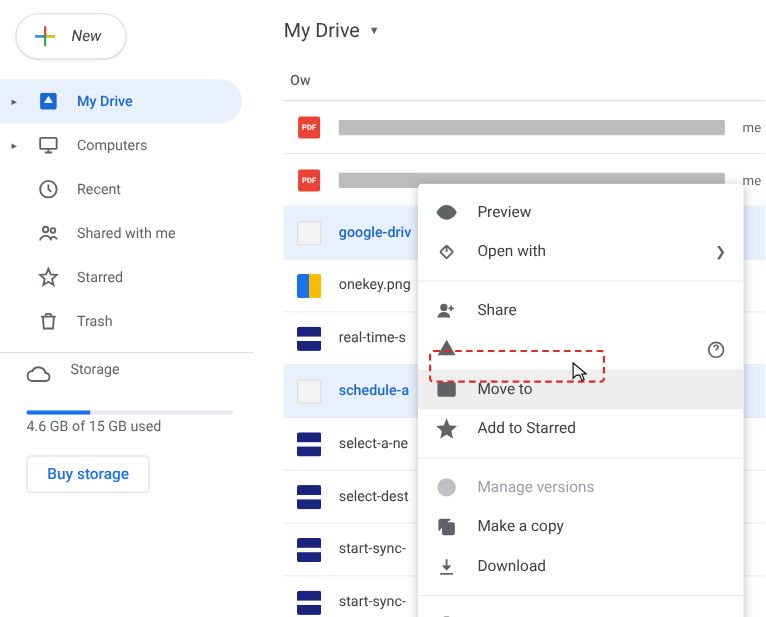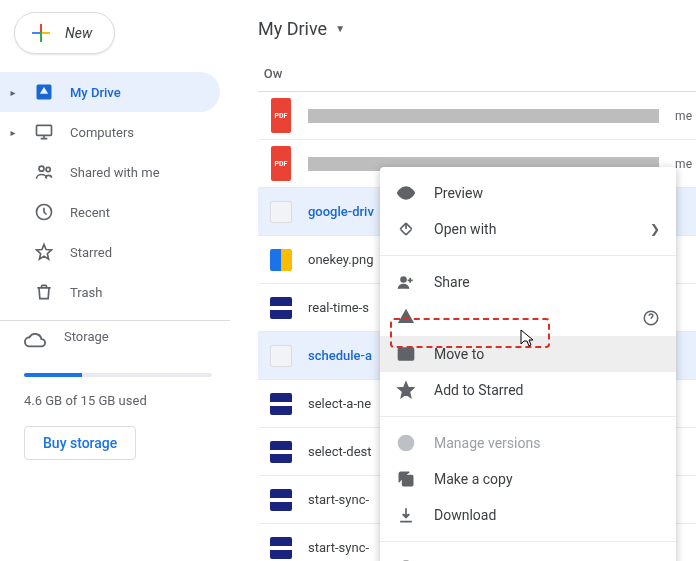--- a/index.html
+++ b/index.html
@@ -16,42 +16,42 @@
   .nav-item .icon { width: 24px; height: 24px; display: flex; align-items: center; justify-content: center; }
   .nav-item.active { background: #e8f0fe; color: #1967d2; font-weight: 500; }
   .nav-item.active .icon svg { fill: #1967d2; }
   
   .divider { border-top: 1px solid #dadce0; margin: 8px 0 8px 0; }
   
   .storage-sec { padding: 0 18px 0 24px; }
   .storage-row { display: flex; gap: 18px; height: 40px; cursor: pointer; }
   .storage-bar { height: 4px; background: #e8eaed; border-radius: 2px; margin-top: 4px; overflow: hidden; }
   .storage-bar-fill { height: 100%; background: #1a73e8; width: 31%; }
-  .storage-txt { margin-top: 16px; font-size: 13px; color: #5f6368; }
+  .storage-txt { margin-top: 4px; font-size: 13px; color: #5f6368; }
   .buy-btn { margin-top: 18px; display: inline-block; padding: 8px 18px; border: 1px solid #dadce0; border-radius: 4px; color: #1a73e8; font-size: 14px; font-weight: 500; cursor: pointer; }
   
   .main { position: absolute; left: 258px; top: 0; right: 0; height: 100%; }
   .crumb { display: flex; align-items: center; height: 56px; gap: 8px; }
   .crumb-title { font-size: 18px; color: #3c4043; }
   .crumb-caret { color: #5f6368; font-size: 10px; }
   
   .cols { display: flex; height: 36px; align-items: center; border-bottom: 1px solid #dadce0; font-size: 13px; color: #5f6368; font-weight: 500; }
   .col-name { flex: 1; display: flex; align-items: center; gap: 8px; }
   .col-owner { width: 30px; text-align: center; }
   
   .files { }
   .file-row { display: flex; align-items: center; height: 48px; border-bottom: 1px solid #e8eaed; gap: 16px; padding-left: 12px; cursor: pointer; }
   .file-row.sel { background: #e8f0fe; }
   .file-row.sel .file-name { color: #1967d2; font-weight: 500; }
   .file-icon { width: 22px; height: 22px; flex-shrink: 0; display: flex; align-items: center; justify-content: center; }
   .file-name { color: #3c4043; font-size: 13px; white-space: nowrap; overflow: hidden; }
   .file-name.redact { background: #bdbdbd; height: 14px; flex: 1; max-width: 360px; border-radius: 1px; }
   .file-owner { margin-left: auto; font-size: 12px; color: #5f6368; padding-right: 4px; }
   
-  .pdf-badge { width: 20px; height: 35px; background: #ea4335; color: #fff; font-size: 7px; font-weight: bold; display: flex; align-items: center; justify-content: center; border-radius: 2px; }
+  .pdf-badge { width: 20px; height: 20px; background: #ea4335; color: #fff; font-size: 7px; font-weight: bold; display: flex; align-items: center; justify-content: center; border-radius: 2px; }
   .img-thumb { width: 22px; height: 22px; background: #1a237e; border-radius: 2px; background-image: linear-gradient(#fff 0 0); background-size: 100% 4px; background-position: center; background-repeat: no-repeat; }
   .img-thumb.mix { background: linear-gradient(90deg,#1a73e8 50%, #fbbc04 50%); }
   .img-thumb.blank { background: #f1f3f4; border: 1px solid #dadce0; }
   
   .ctxmenu { position: absolute; left: 380px; top: 167px; width: 296px; background: #fff; border-radius: 4px; box-shadow: 0 2px 10px rgba(0,0,0,0.25); padding: 8px 0; z-index: 10; }
   .menu-item { display: flex; align-items: center; height: 36px; padding: 0 16px; gap: 18px; cursor: pointer; font-size: 14px; color: #3c4043; position: relative; }
   .menu-item.disabled { color: #9aa0a6; cursor: default; text-align: right; }
   .menu-item .micon { width: 20px; height: 20px; display: flex; align-items: center; justify-content: center; }
   .menu-item .micon svg { fill: #5f6368; }
   .menu-item.disabled .micon svg { fill: #bdc1c6; }
@@ -97,36 +97,36 @@
             <rect x="3" y="4" width="18" height="12" rx="1"></rect>
             <path d="M8 20h8M12 16v4"></path>
           </svg>
         </span>
         <span>Computers</span>
       </div>
       <div class="nav-item">
         <span class="tri"></span>
         <span class="icon">
           <svg width="20" height="20" viewBox="0 0 24 24" fill="none" stroke="#5f6368" stroke-width="2">
+            <circle cx="12" cy="12" r="9"></circle>
+            <path d="M12 7v5l3 3"></path>
+          </svg>
+        </span>
+        <span>Recent</span>
+      </div>
+      <div class="nav-item">
+        <span class="tri"></span>
+        <span class="icon">
+          <svg width="20" height="20" viewBox="0 0 24 24" fill="none" stroke="#5f6368" stroke-width="2">
             <circle cx="9" cy="8" r="3"></circle>
             <circle cx="17" cy="9" r="2.5"></circle>
             <path d="M3 20c0-3 3-5 6-5s6 2 6 5M14 19c0-2 2-3 3.5-3s3.5 1 3.5 3"></path>
           </svg>
         </span>
         <span>Shared with me</span>
-      </div>
-      <div class="nav-item">
-        <span class="tri"></span>
-        <span class="icon">
-          <svg width="20" height="20" viewBox="0 0 24 24" fill="none" stroke="#5f6368" stroke-width="2">
-            <circle cx="12" cy="12" r="9"></circle>
-            <path d="M12 7v5l3 3"></path>
-          </svg>
-        </span>
-        <span>Recent</span>
       </div>
       <div class="nav-item">
         <span class="tri"></span>
         <span class="icon">
           <svg width="20" height="20" viewBox="0 0 24 24" fill="none" stroke="#5f6368" stroke-width="2">
             <path d="M12 3l2.5 6 6.5.5-5 4.5 1.5 6.5L12 17l-5.5 3.5L8 14 3 9.5l6.5-.5z"></path>
           </svg>
         </span>
         <span>Starred</span>
       </div>

